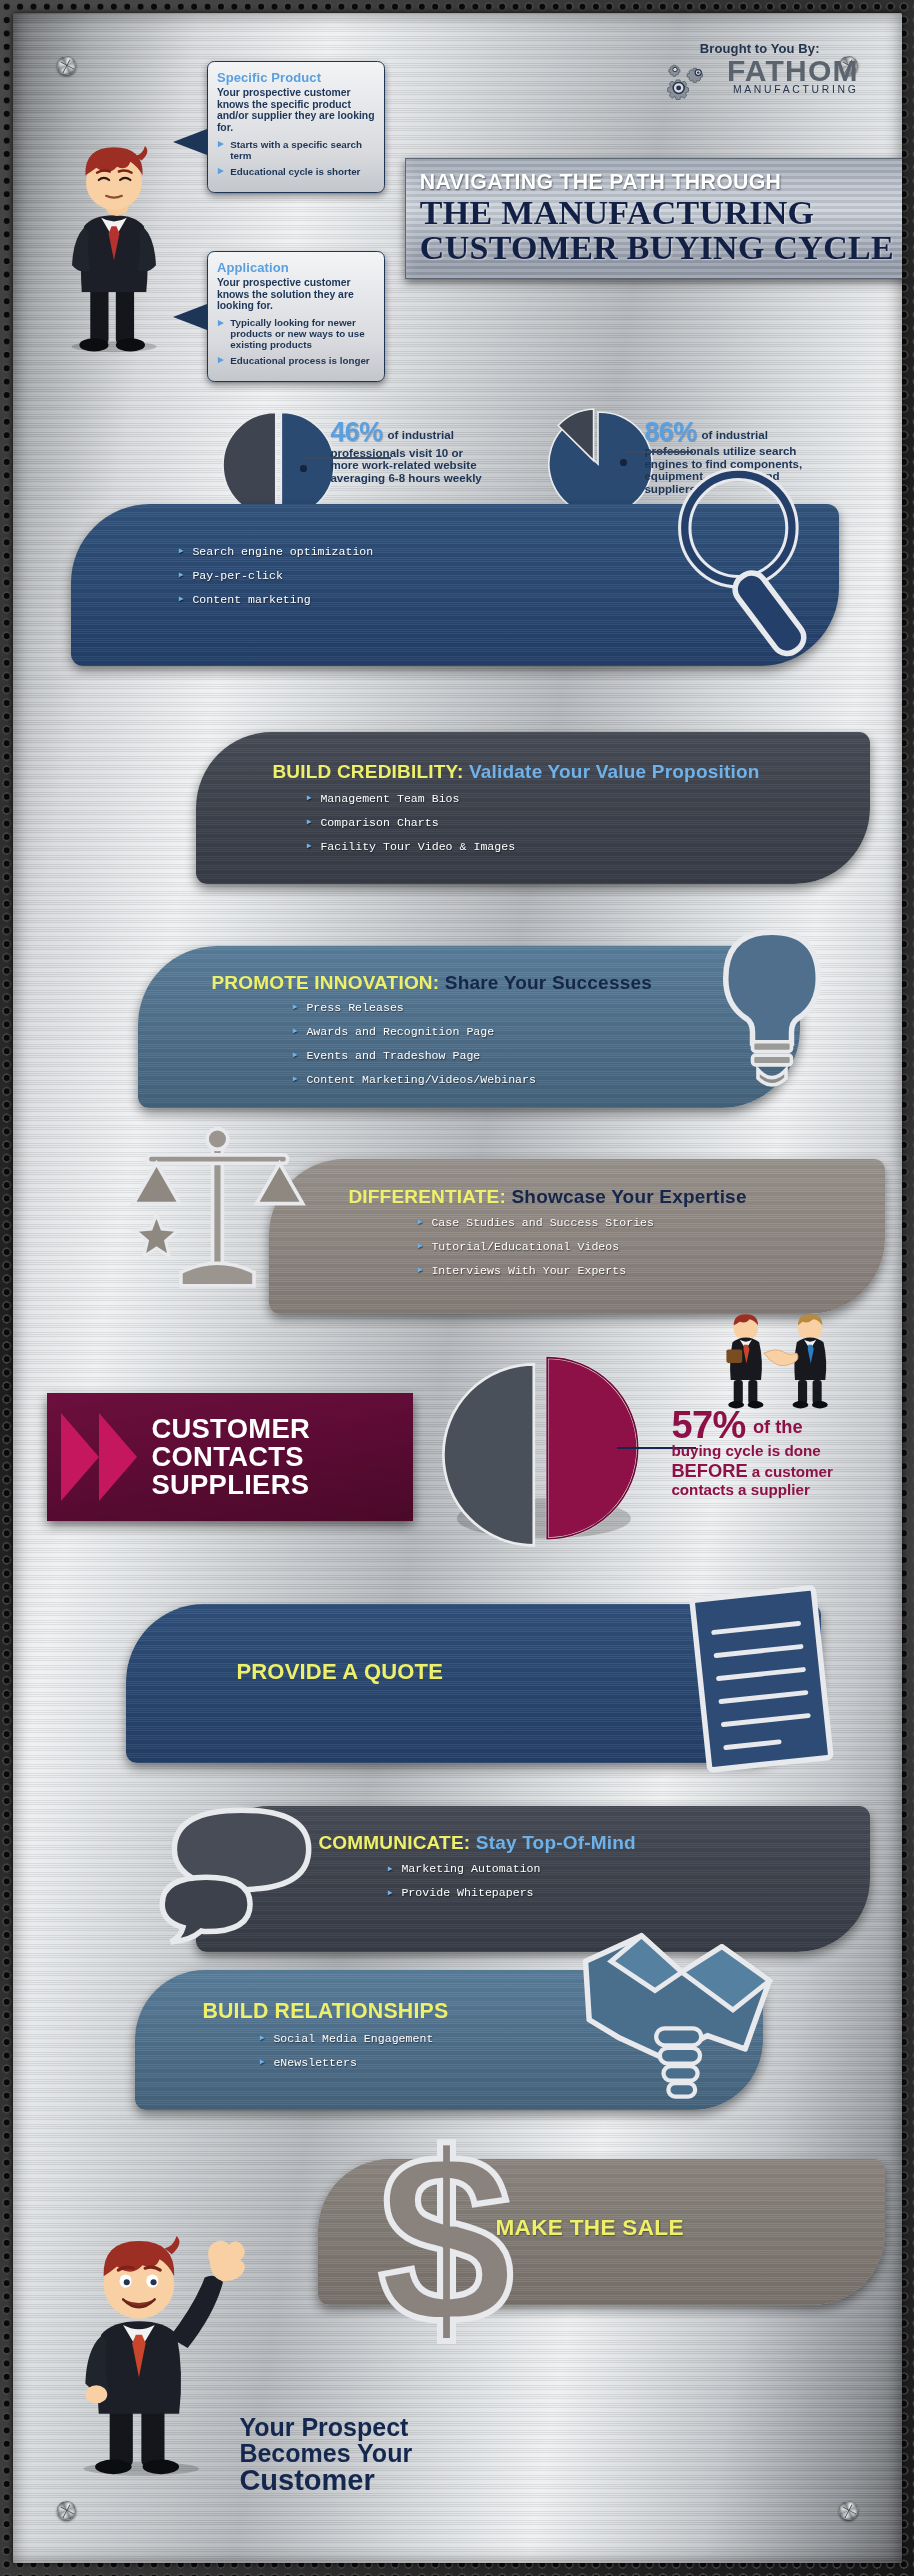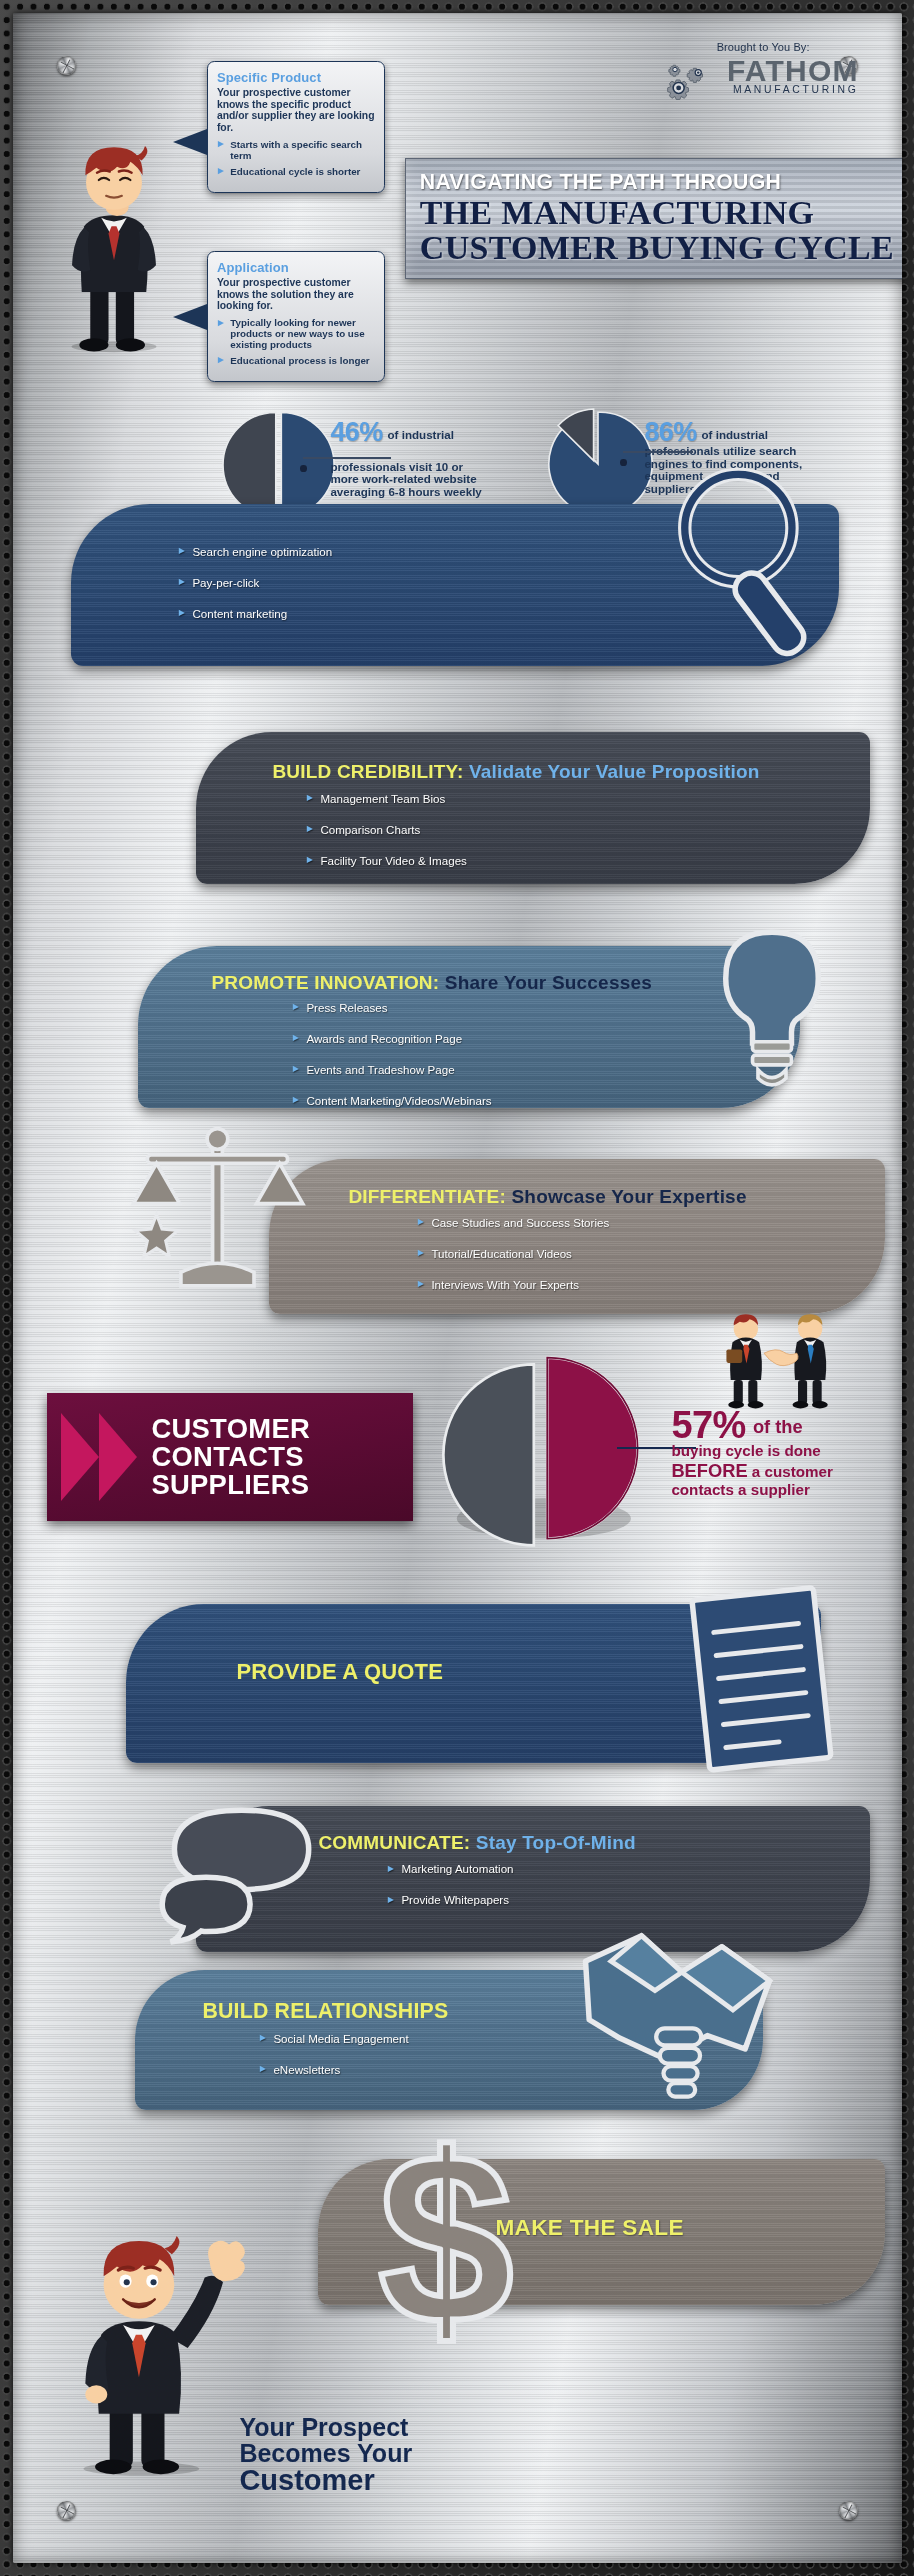--- a/index.html
+++ b/index.html
@@ -49,21 +49,21 @@
   .screw::before { left: 49%; top: 1.8px; width: 1.2px; height: 14.6px; transform: rotate(28deg); transform-origin: center; }
   .screw::after  { left: 1.8px; top: 49%; width: 14.6px; height: 1.2px; transform: rotate(28deg); transform-origin: center; }
   .sc-tl { left: 44px;  top: 43px; }
   .sc-tr { right: 44px; top: 43px; }
   .sc-bl { left: 44px;  bottom: 43px; }
   .sc-br { right: 44px; bottom: 43px; }
 
   .abs { position: absolute; }
 
   
-  .brought { position:absolute; right:92px; top:28px; font-size:11px; font-weight:normal; color:#23344e; letter-spacing:0.1px;}
+  .brought { position:absolute; right:82px; top:28px; font-size:13px; font-weight:bold; color:#23344e; letter-spacing:0.1px;}
   .fathom { position:absolute; right:43px; top:44px; text-align:right; }
   .fathom-word { font-size:30px; font-weight:bold; letter-spacing:1.2px; color:#5b646e; line-height:.95; }
   .fathom-sub { font-size:10.4px; font-weight:normal; letter-spacing:2.7px; color:#23344e; margin-top:-1.8px; }
   .gears { position:absolute; right:183px; top:48px; width:55px; height:44px; }
 
   
   .title-banner {
     position:absolute; left:392px; top:145px; width:557px; height:121px;
     background:
       repeating-linear-gradient(0deg, rgba(255,255,255,.10) 0 0.6px, rgba(0,0,0,.08) 0.6px 1.2px),
@@ -106,21 +106,21 @@
   .stat-txt { font-size:11.6px; font-weight:bold; color:#1d3557; line-height:1.08; }
   .stat-lead { position:absolute; height:1.8px; background:#3a4a63; }
   .stat-dot { position:absolute; width:6.7px; height:6.7px; border-radius:50%; background:#16233c; }
 
   
   .band { position:absolute; box-shadow: 0 4.9px 11px rgba(0,0,0,.45); }
   .band-head { font-size:19px; font-weight:bold; letter-spacing:0.2px; }
   .band-head .k { color:#eef06a; }
   .band-head .s { font-weight:bold; }
   .bullets { list-style:none; margin-top:8.5px; }
-  .bullets li { position:relative; padding-left:16px; font-size:11.6px; color:#ffffff; margin-bottom:18px; text-shadow:0.6px 0.6px 1.2px rgba(0,0,0,.55); }
+  .bullets li { position:relative; padding-left:16px; font-size:11.6px; color:#ffffff; margin-bottom:11px; text-shadow:0.6px 0.6px 1.2px rgba(0,0,0,.55);font-family:Liberation Mono, monospace; }
   .bullets li::before { content:'\25B6'; position:absolute; left:2.4px; top:1.2px; font-size:8px; color:#6fb2ea; }
 
   .stripe { background-image: repeating-linear-gradient(0deg, rgba(255,255,255,.045) 0 0.6px, rgba(0,0,0,.05) 0.6px 1.8px); }
 
   
   .contacts {
     position:absolute; left:34px; top:1380px; width:366px; height:128px;
     background: linear-gradient(170deg,#6d0f3e 0%,#5a0b33 55%,#4a0929 100%);
     box-shadow: 0 4.9px 11px rgba(0,0,0,.55);
     display:flex; align-items:center;
@@ -240,21 +240,21 @@
           <path d="M48 50 L48 2 A48 48 0 1 0 48 98 Z" fill="#3f4550" stroke="#e9ebed" stroke-width="1.5"></path>
           <path d="M53 50 L53 2 A48 48 0 0 1 53 98 Z" fill="#2b4a72" stroke="#e9ebed" stroke-width="1.5"></path>
         </g>
       </svg>
     </div>
     <div class="abs" style="left:317px; top:407px; width:183px;">
       <div style="display:flex; align-items:flex-end; gap:4.9px;">
         <span class="stat-num">46%</span>
         <span class="stat-txt" style="padding-bottom:3px;">of industrial</span>
       </div>
-      <div class="stat-txt" style="margin-top:16px;">professionals visit 10 or<br>more work-related website<br>averaging 6-8 hours weekly</div>
+      <div class="stat-txt" style="margin-top:2px;">professionals visit 10 or<br>more work-related website<br>averaging 6-8 hours weekly</div>
     </div>
     <div class="stat-lead" style="left:290px; top:444px; width:88px;"></div>
     <div class="stat-dot" style="left:287px; top:452px;"></div>
 
     <div class="pie-wrap" style="left:530px; top:396px;">
       <svg width="110" height="110" viewBox="0 0 100 100">
         <path d="M50 50 L50 3 A47 47 0 1 1 17.8 18 Z" fill="#2b4a72" stroke="#e9ebed" stroke-width="1.5"></path>
         <path d="M46 47 L13.8 15 A47 47 0 0 1 46 0 Z" fill="#3f4550" stroke="#e9ebed" stroke-width="1.5"></path>
       </svg>
     </div>

